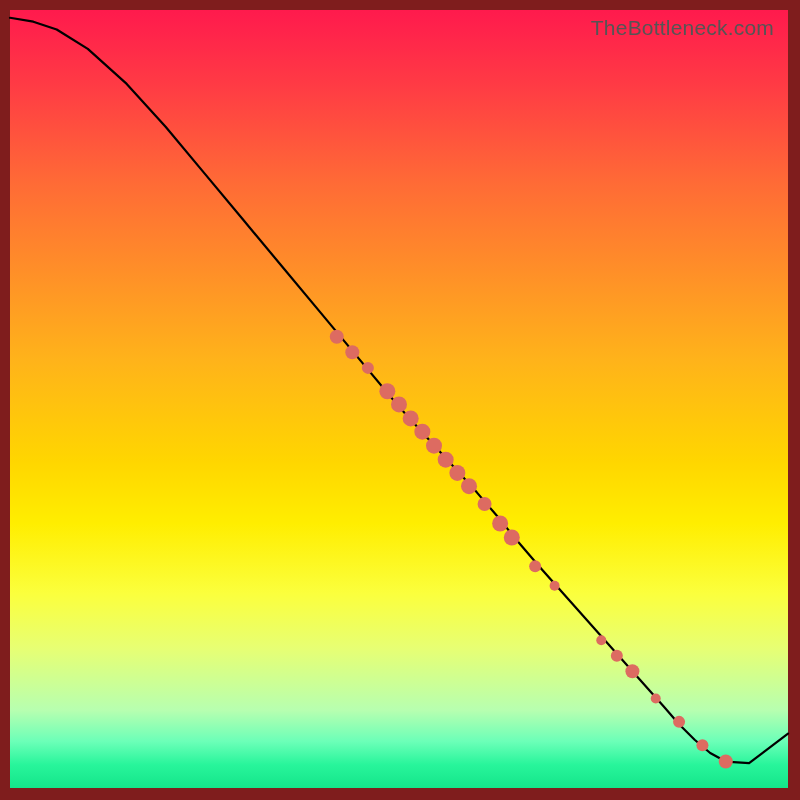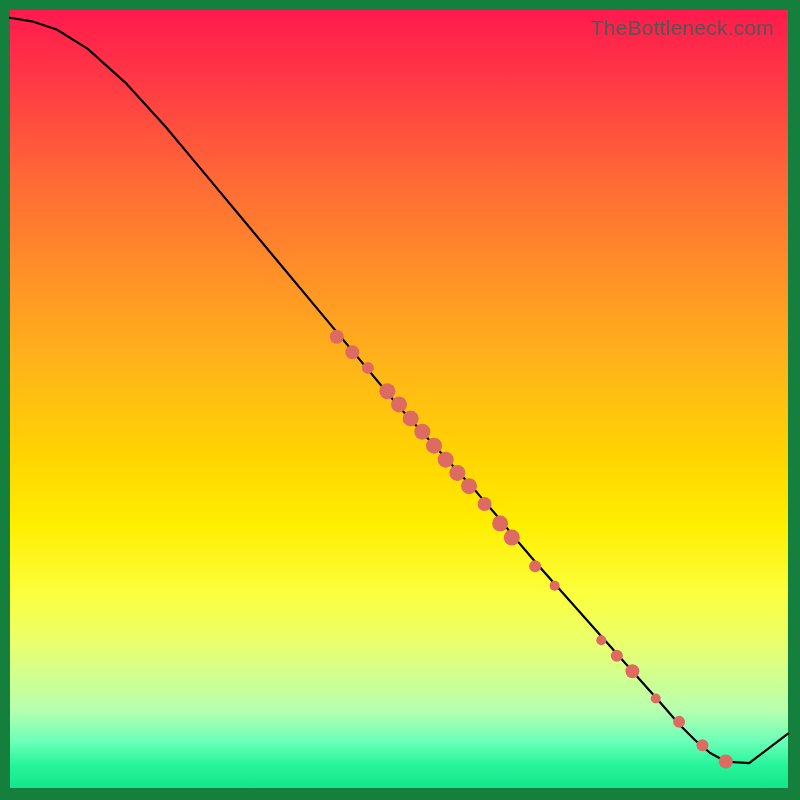--- a/index.html
+++ b/index.html
@@ -10,21 +10,21 @@
     overflow: hidden;
     background: #000;
     font-family: Arial, Helvetica, sans-serif;
   }
   .frame {
     position: relative;
     width: 800px;
     height: 800px;
     box-sizing: border-box;
     padding: 10px 12px 12px 10px;
-    background: #15803d;
+    background: #7f1d1d;
   }
   .plot-area {
     position: absolute;
     top: 10px;
     left: 10px;
     width: 778px;
     height: 778px;
     background: linear-gradient(to bottom,
       #ff1a4d 0%,
       #ff3c44 10%,

